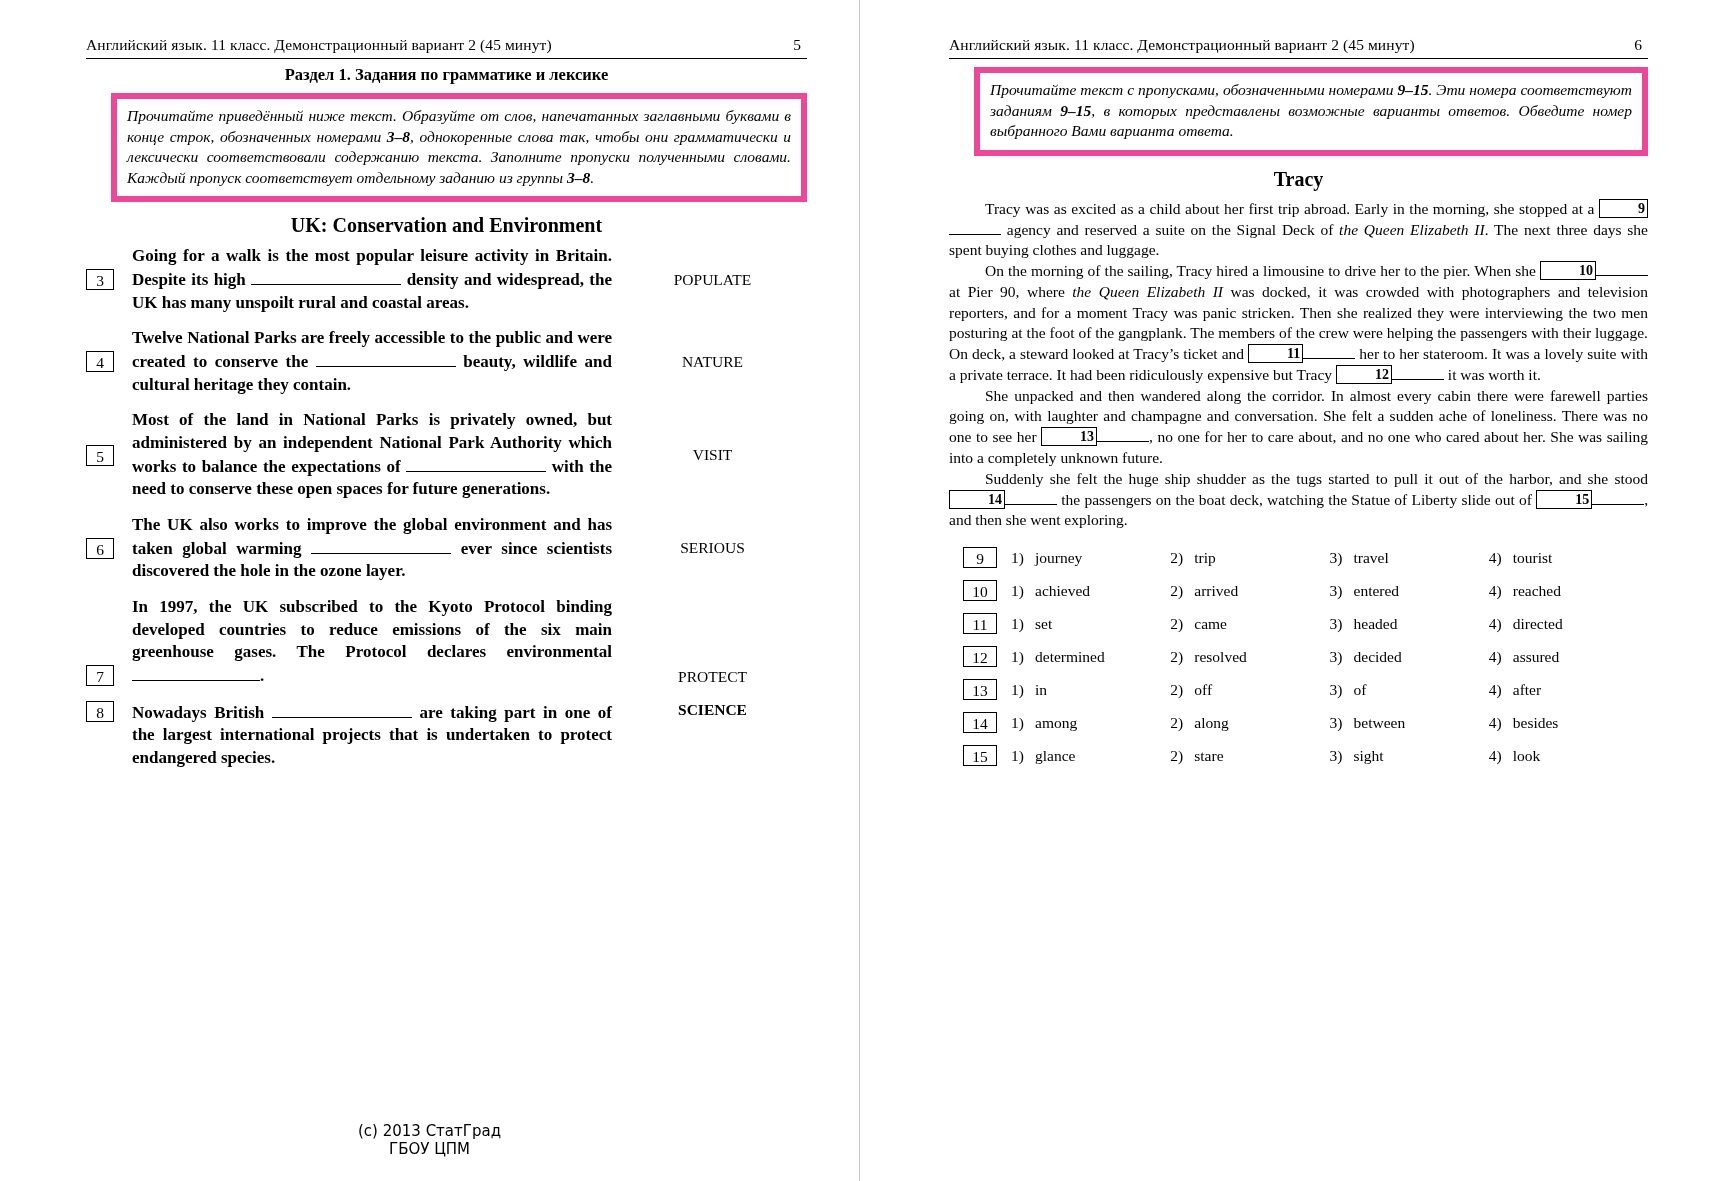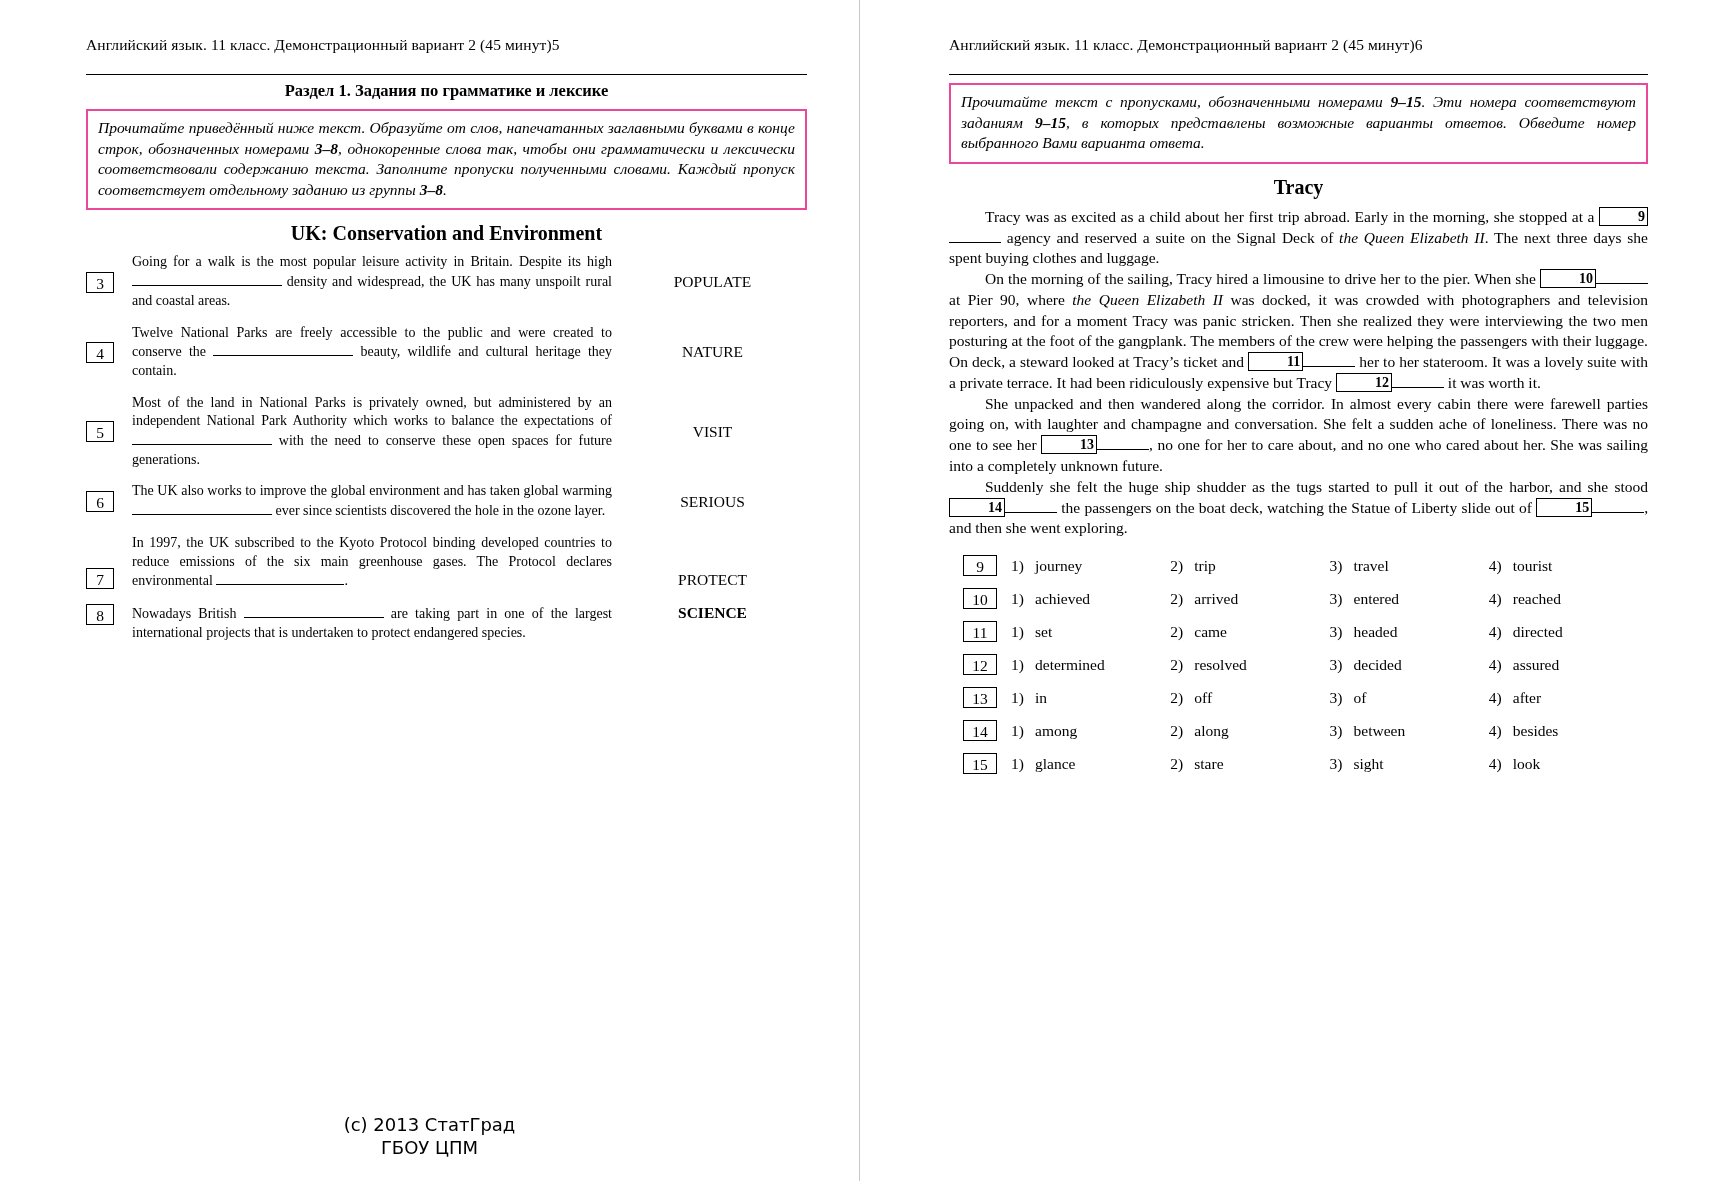--- a/index.html
+++ b/index.html
@@ -36,39 +36,41 @@
   .gutter {
     position: absolute;
     left: 859px;
     top: 0;
     width: 1px;
     height: 1181px;
     background: #c9c9c9;
   }
   .header {
     display: flex;
+    justify-content: space-between;
     align-items: baseline;
     font-size: 15.5px;
-    margin-bottom: 20px;
+    margin-bottom: 4px;
   }
   .header-title { letter-spacing: 0.1px; }
   .header-page { font-size: 15.5px; padding-right: 6px;}
   .section-title {
     text-align: center;
     font-weight: bold;
     font-size: 16.5px;
     margin: 6px 0 8px 0;
   }
   .instr-box {
-    border: 2px solid #ec4899;
+    border: 6px solid #ec4899;
     padding: 7px 10px 8px 10px;
     font-style: italic;
     font-size: 15.5px;
     line-height: 1.33;
     text-align: justify;
+    margin-left: 25px;
   }
   .instr-box b { font-style: italic; font-weight: bold; }
   .text-title {
     text-align: center;
     font-weight: bold;
     font-size: 20px;
     margin: 12px 0 8px 0;
   }
   
   .task {
@@ -93,24 +95,25 @@
     font-size: 15.5px;
     box-sizing: border-box;
     padding: 0 3px;
   }
   .task-body {
     flex: 1;
     display: flex;
   }
   .task-text {
     width: 480px;
-    font-size: 14px;
+    font-size: 17px;
     line-height: 1.33;
     text-align: justify;
     text-justify: inter-word;
+    font-weight: bold;
   }
   .task-word {
     flex: 1;
     font-size: 15.5px;
     text-align: center;
     display: flex;
     align-items: center;
     justify-content: center;
     padding-left: 6px;
   }
@@ -174,21 +177,21 @@
     display: flex;
   }
   .opt-k { width: 24px; flex: 0 0 24px; }
   .footer {
     position: absolute;
     bottom: 22px;
     left: 0;
     width: 100%;
     text-align: center;
     font-family: "DejaVu Sans", sans-serif;
-    font-size: 18px;
+    font-size: 15px;
     line-height: 1.25;
   }
   .footer-left { left: 0; width: 859px; }
   i { font-style: italic; font-family: Liberation Serif, serif; }
 </style>
 </head>
 <body>
 
 <div class="spread">
 

